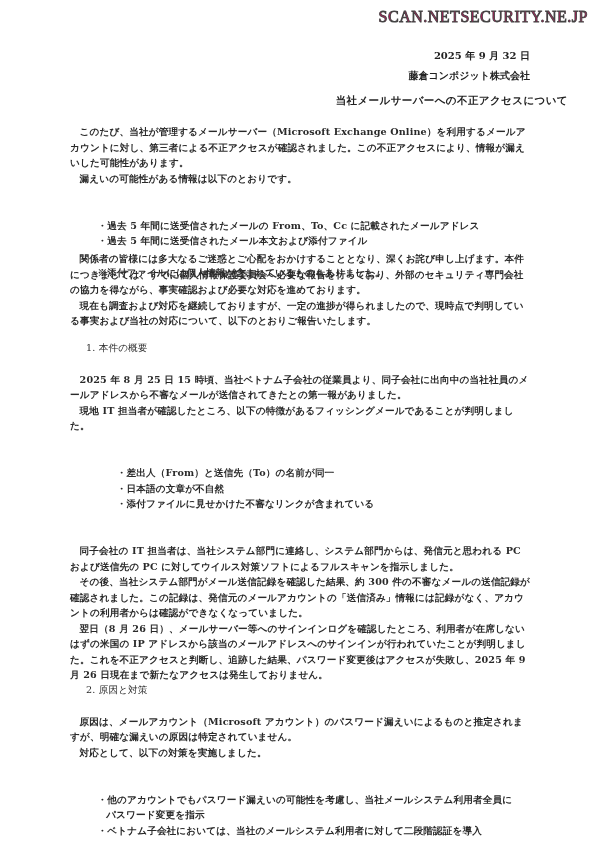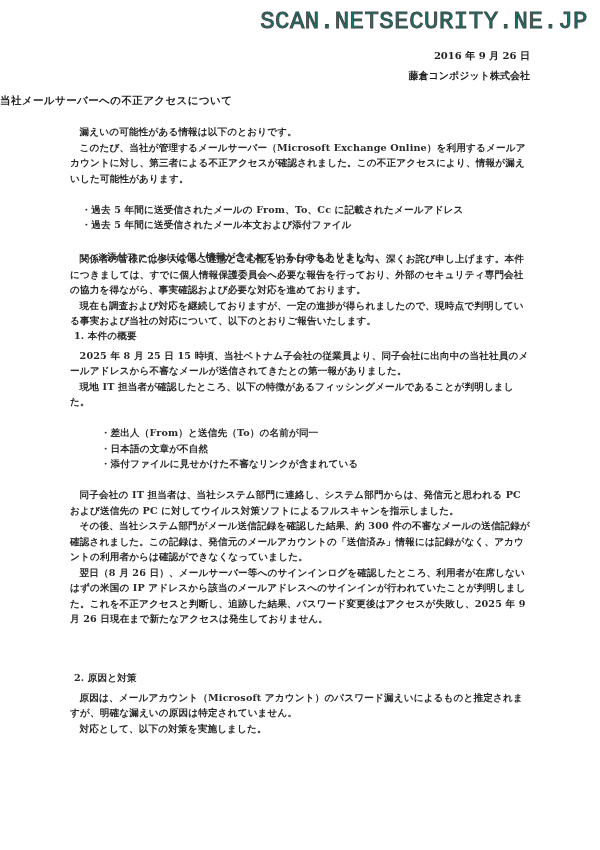--- a/index.html
+++ b/index.html
@@ -12,24 +12,24 @@
     height: 850px;
     position: relative;
     overflow: hidden;
     font-family: "DejaVu Serif", "Liberation Serif", serif;
     color: #222222;
   }
   .watermark {
     position: absolute;
     top: 8px;
     right: 12px;
-    font-family: Liberation Mono, monospace;
-    font-size: 24px;
+    font-family: Liberation Serif, serif;
+    font-size: 16px;
     letter-spacing: 0.5px;
-    color: #0f766e;
+    color: #be185d;
     -webkit-text-stroke: 0.9px #444444;
     text-shadow: 0 0 1px rgba(0,0,0,0.15);
   }
   .date {
     position: absolute;
     top: 49px;
     right: 70px;
     font-size: 10px;
     font-weight: bold;
     text-align: right;
@@ -42,71 +42,71 @@
     font-size: 10px;
     font-weight: bold;
     text-align: right;
     white-space: nowrap;
   }
   .title {
     position: absolute;
     top: 94px;
     left: 0;
     width: 568px;
-    text-align: left;
+    text-align: right;
     font-size: 10.5px;
     font-weight: bold;
     letter-spacing: 0.4px;
   }
   .body-text {
     position: absolute;
     left: 70px;
     width: 462px;
     font-size: 9.6px;
     line-height: 15.5px;
     font-weight: bold;
     letter-spacing: 0.15px;
     color: #2a2a2a;
   }
   .para {
     margin: 0;
     text-indent: 1em;
   }
   .bullets {
     list-style: none;
-    margin: 0;
+    margin: 16px;
     padding: 0 0 0 1.2em;
   }
   .bullets li {
     margin: 0;
   }
   .bullets.deep { padding-left: 3.2em; }
   .note {
     padding-left: 1.2em;
     margin: 16px;
   }
   .section-heading {
-    margin: 4px;
-    font-weight: bold;
+    margin: 16px;
+    font-weight: normal;
   }
   .gap { height: 15.5px; }
 </style>
 </head>
 <body>
 
 <div class="watermark">SCAN.NETSECURITY.NE.JP</div>
 
-<div class="date">2016 年 9 月 26 日</div>
+<div class="date">2025 年 9 月 32 日</div>
 <div class="company">藤倉コンポジット株式会社</div>
 
 <div class="title">当社メールサーバーへの不正アクセスについて</div>
 
 <div class="body-text" style="top:124px;">
+  <p class="para">このたび、当社が管理するメールサーバー（Microsoft Exchange Online）を利用するメールアカウントに対し、第三者による不正アクセスが確認されました。この不正アクセスにより、情報が漏えいした可能性があります。</p>
   <p class="para">漏えいの可能性がある情報は以下のとおりです。</p>
-  <p class="para">このたび、当社が管理するメールサーバー（Microsoft Exchange Online）を利用するメールアカウントに対し、第三者による不正アクセスが確認されました。この不正アクセスにより、情報が漏えいした可能性があります。</p>
   <div class="gap"></div>
   <ul class="bullets">
     <li>・過去 5 年間に送受信されたメールの From、To、Cc に記載されたメールアドレス</li>
     <li>・過去 5 年間に送受信されたメール本文および添付ファイル</li>
   </ul>
   <p class="note">※添付ファイルには個人情報が含まれているものもありました。</p>
 </div>
 
 <div class="body-text" style="top:251px;">
   <p class="para">関係者の皆様には多大なるご迷惑とご心配をおかけすることとなり、深くお詫び申し上げます。本件につきましては、すでに個人情報保護委員会へ必要な報告を行っており、外部のセキュリティ専門会社の協力を得ながら、事実確認および必要な対応を進めております。</p>
@@ -127,13 +127,17 @@
   <p class="para">同子会社の IT 担当者は、当社システム部門に連絡し、システム部門からは、発信元と思われる PC および送信先の PC に対してウイルス対策ソフトによるフルスキャンを指示しました。</p>
   <p class="para">その後、当社システム部門がメール送信記録を確認した結果、約 300 件の不審なメールの送信記録が確認されました。この記録は、発信元のメールアカウントの「送信済み」情報には記録がなく、アカウントの利用者からは確認ができなくなっていました。</p>
   <p class="para">翌日（8 月 26 日）、メールサーバー等へのサインインログを確認したところ、利用者が在席しないはずの米国の IP アドレスから該当のメールアドレスへのサインインが行われていたことが判明しました。これを不正アクセスと判断し、追跡した結果、パスワード変更後はアクセスが失敗し、2025 年 9 月 26 日現在まで新たなアクセスは発生しておりません。</p>
 </div>
 
 <div class="body-text" style="top:666px;">
   <p class="section-heading">2. 原因と対策</p>
   <p class="para">原因は、メールアカウント（Microsoft アカウント）のパスワード漏えいによるものと推定されますが、明確な漏えいの原因は特定されていません。</p>
   <p class="para">対応として、以下の対策を実施しました。</p>
   <div class="gap"></div>
+  <ul class="bullets">
+    <li style="padding-left:0.9em;text-indent:-0.9em;">・他のアカウントでもパスワード漏えいの可能性を考慮し、当社メールシステム利用者全員にパスワード変更を指示</li>
+    <li style="padding-left:0.9em;text-indent:-0.9em;">・ベトナム子会社においては、当社のメールシステム利用者に対して二段階認証を導入</li>
+  </ul>
 </div>
 
 </body></html>

